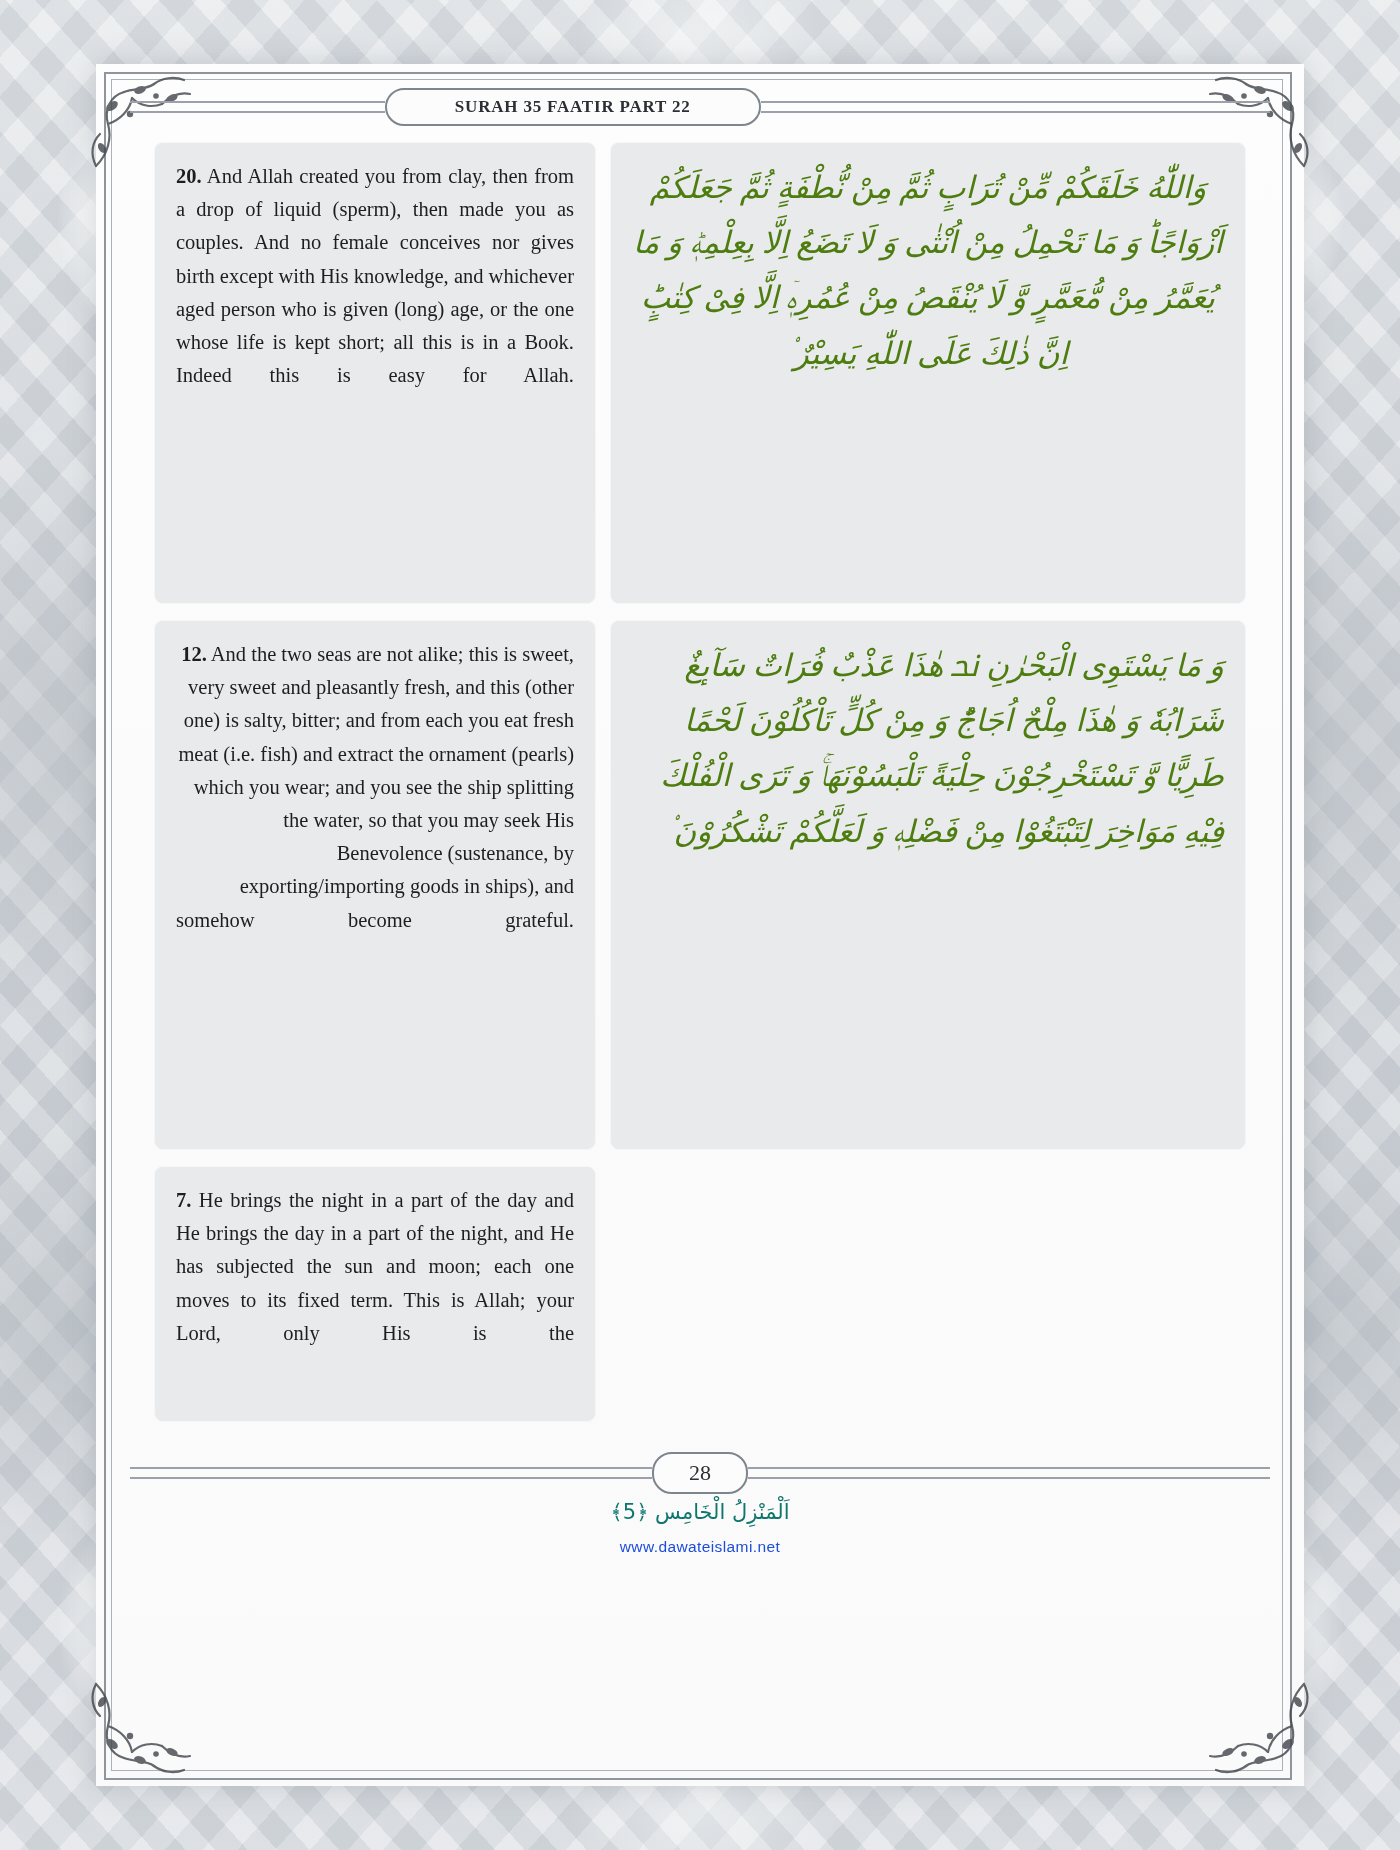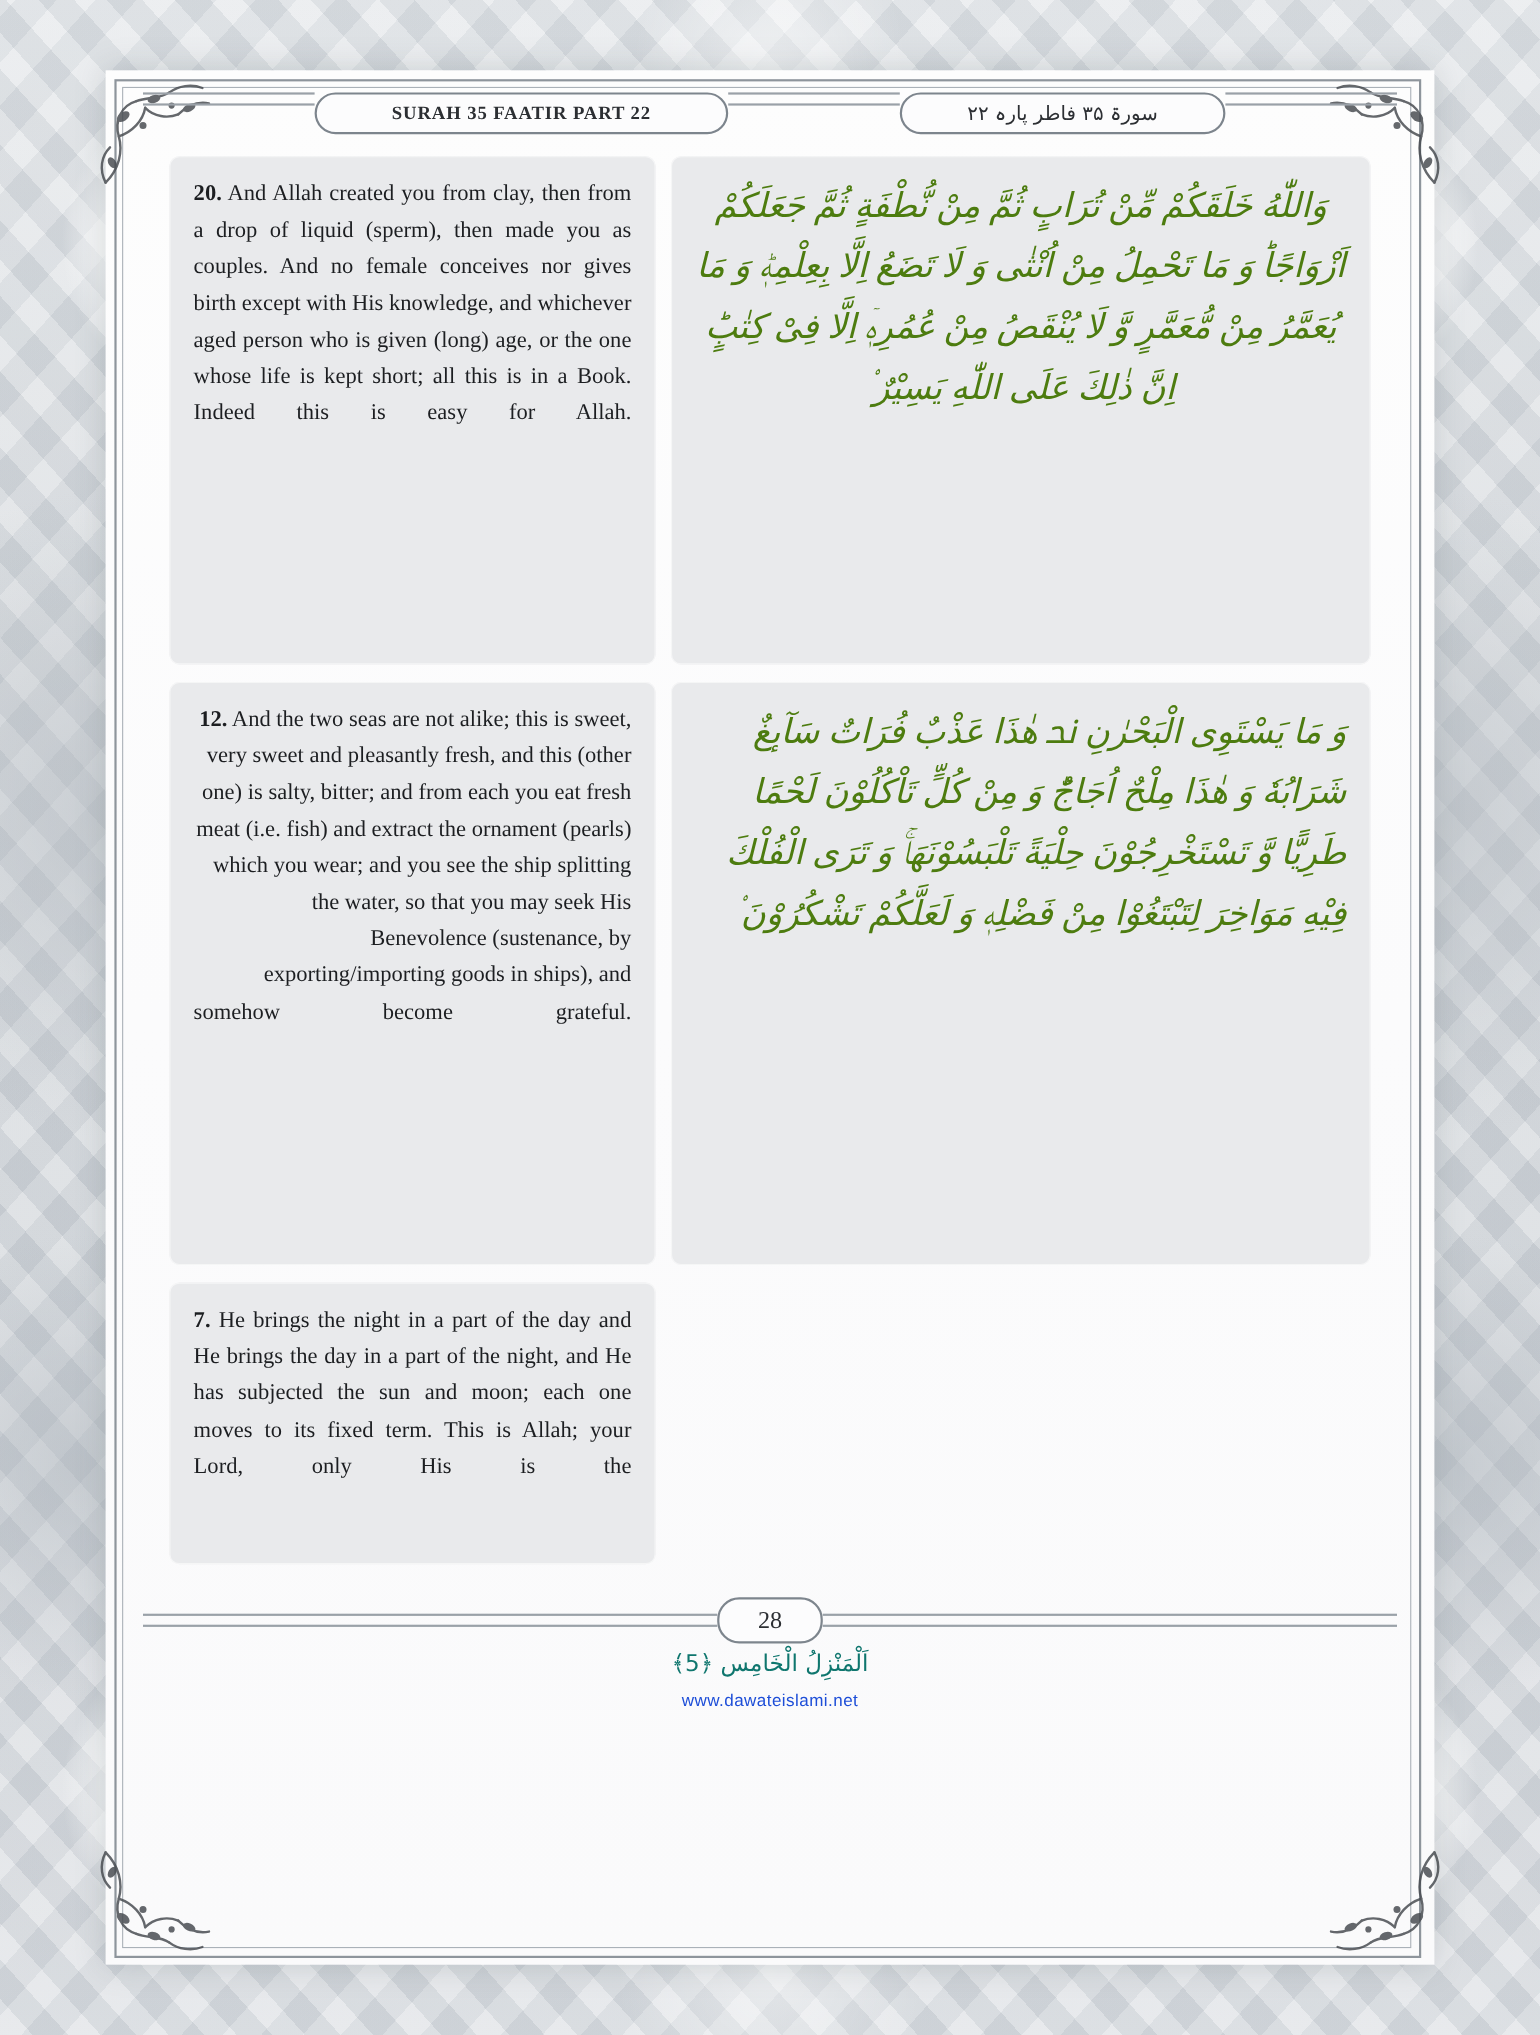--- a/index.html
+++ b/index.html
@@ -75,20 +75,21 @@
   .orn-tr { left: 1198px; top: 62px; transform: scaleX(-1); }
   .orn-bl { left: 82px;  top: 1668px; transform: scaleY(-1); }
   .orn-br { left: 1198px; top: 1668px; transform: scale(-1,-1); }
 
   
   .header {
     position: absolute;
     left: 130px; top: 84px;
     width: 1140px; height: 46px;
     display: flex;
+    align-items: center;
   }
   .hdr-rule {
     flex: 1 1 auto;
     height: 8px;
     border-top: 2px solid #9aa1a8;
     border-bottom: 2px solid #9aa1a8;
   }
   .hdr-cap {
     border: 2px solid #7d858d;
     border-radius: 22px;
@@ -298,23 +299,20 @@
     <circle cx="74" cy="34" r="2.8"></circle>
   </g>
 </svg>
 
 <div class="header">
   <div class="hdr-rule"></div>
   <div class="hdr-cap left">
     <span class="hdr-en">SURAH 35 FAATIR PART 22</span>
   </div>
   <div class="hdr-rule"></div>
-  <div class="hdr-cap right">
-    <span class="hdr-ar">سورۃ ۳۵ فاطر پارہ ۲۲</span>
-  </div>
   <div class="hdr-rule"></div>
 </div>
 
 <div class="content">
 
   <div class="col col-en">
     <div class="cell cell-en h-v11">
       <span class="vnum">20.</span>
       <span>And Allah created you from clay, then from a drop of liquid (sperm), then made you as couples. And no female conceives nor gives birth except with His knowledge, and whichever aged person who is given (long) age, or the one whose life is kept short; all this is in a Book. Indeed this is easy for Allah.</span>
     </div>

